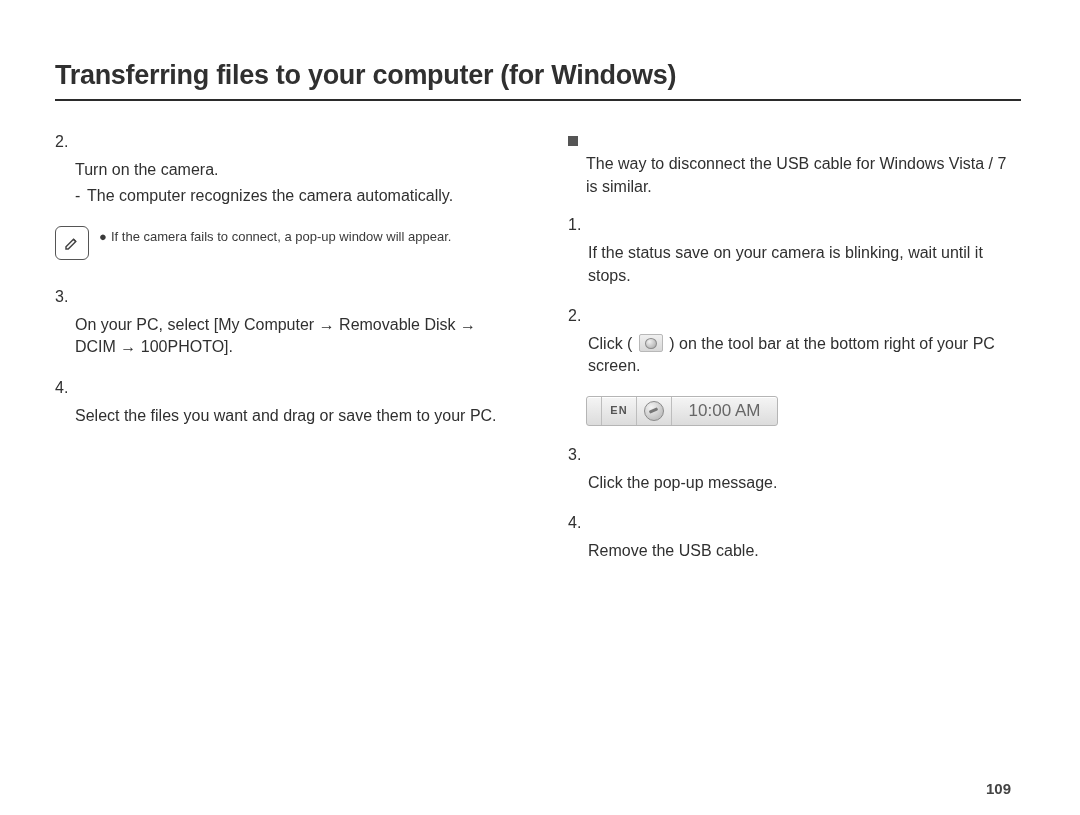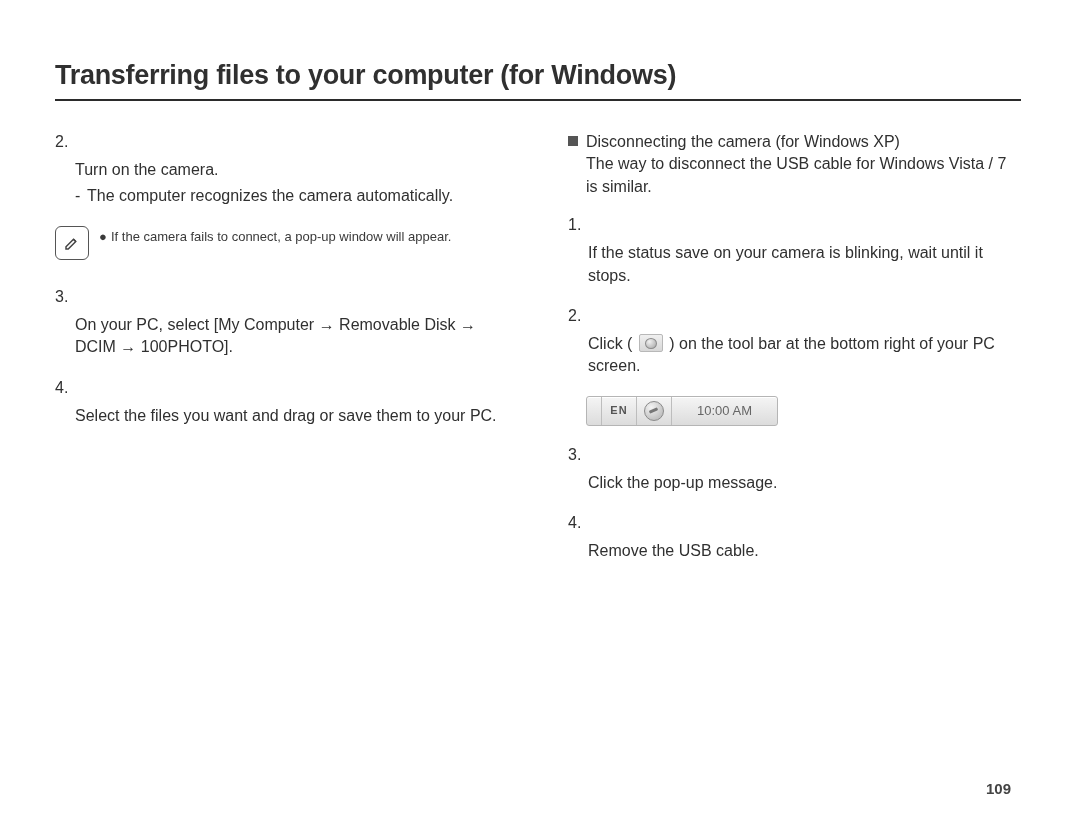--- a/index.html
+++ b/index.html
@@ -95,21 +95,21 @@
   .taskbar .seg{
     border-right:1px solid #bdbdbd;
     height:100%;
     display:flex;
     align-items:center;
     justify-content:center;
   }
   .taskbar .seg.start{width:14px;}
   .taskbar .seg.lang{width:34px;font-weight:bold;letter-spacing:1px;color:#555;}
   .taskbar .seg.ico{width:34px;}
-  .taskbar .seg.time{flex:1;border-right:none;font-size:13px;color:#666;}
+  .taskbar .seg.time{flex:1;border-right:none;font-size:17px;color:#666;}
   .tb-icon{
     width:18px;height:18px;
     border-radius:50%;
     background:radial-gradient(circle at 35% 30%, #f4f4f4, #aeaeae);
     border:1px solid #8a8a8a;
     position:relative;
   }
   .tb-icon:before{
     content:"";
     position:absolute;
@@ -194,21 +194,21 @@
         <span class="txt">Select the files you want and drag or save them to your PC.</span>
       </div>
 
     </div>
 
     <div class="col">
 
       <div class="sec-head">
         <span class="sq"></span>
         <span class="sh-text">
-          <span>Disconnecting the camera (for Windows XP)</span><br>
+          <br>
           <span>The way to disconnect the USB cable for Windows Vista / 7 is similar.</span>
         </span>
       </div>
 
       <div class="step" style="margin-top:16px">
         <span class="num">1.</span>
         <span class="txt">If the status save on your camera is blinking, wait until it stops.</span>
       </div>
 
       <div class="step">

